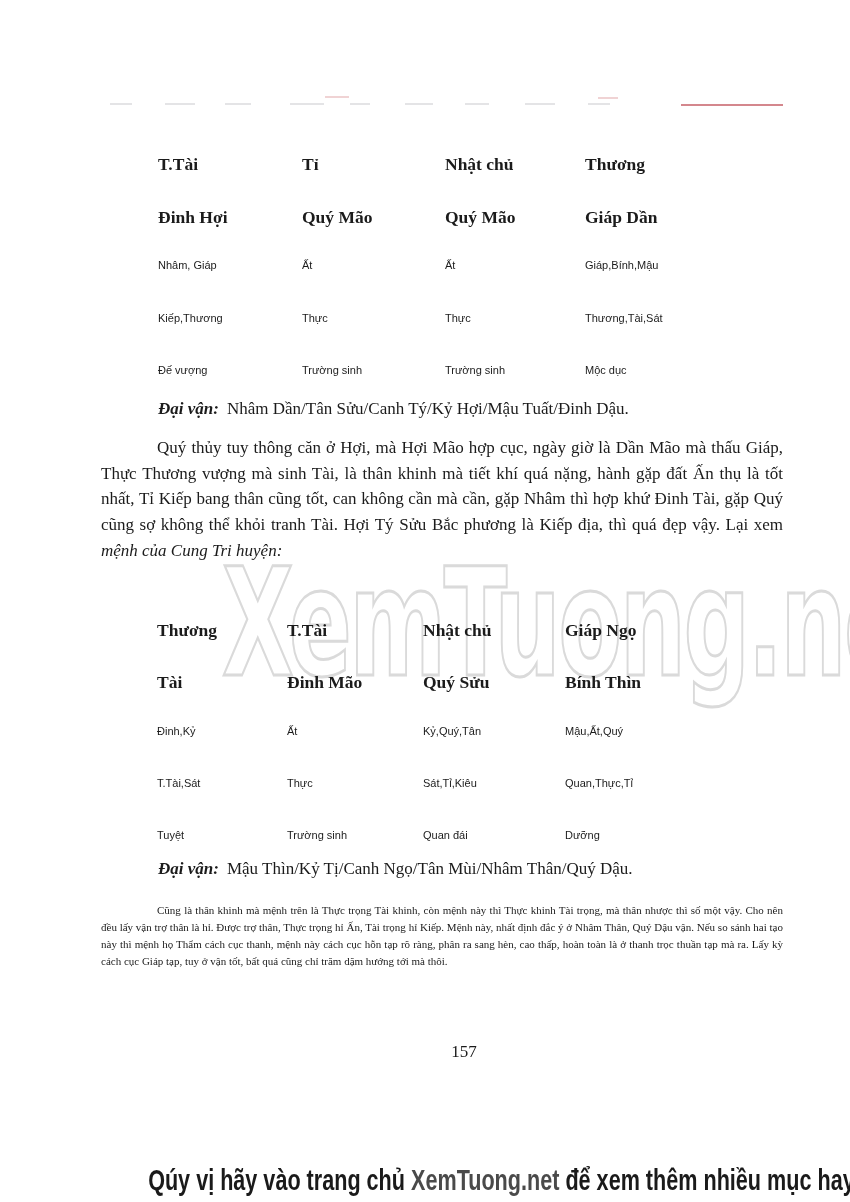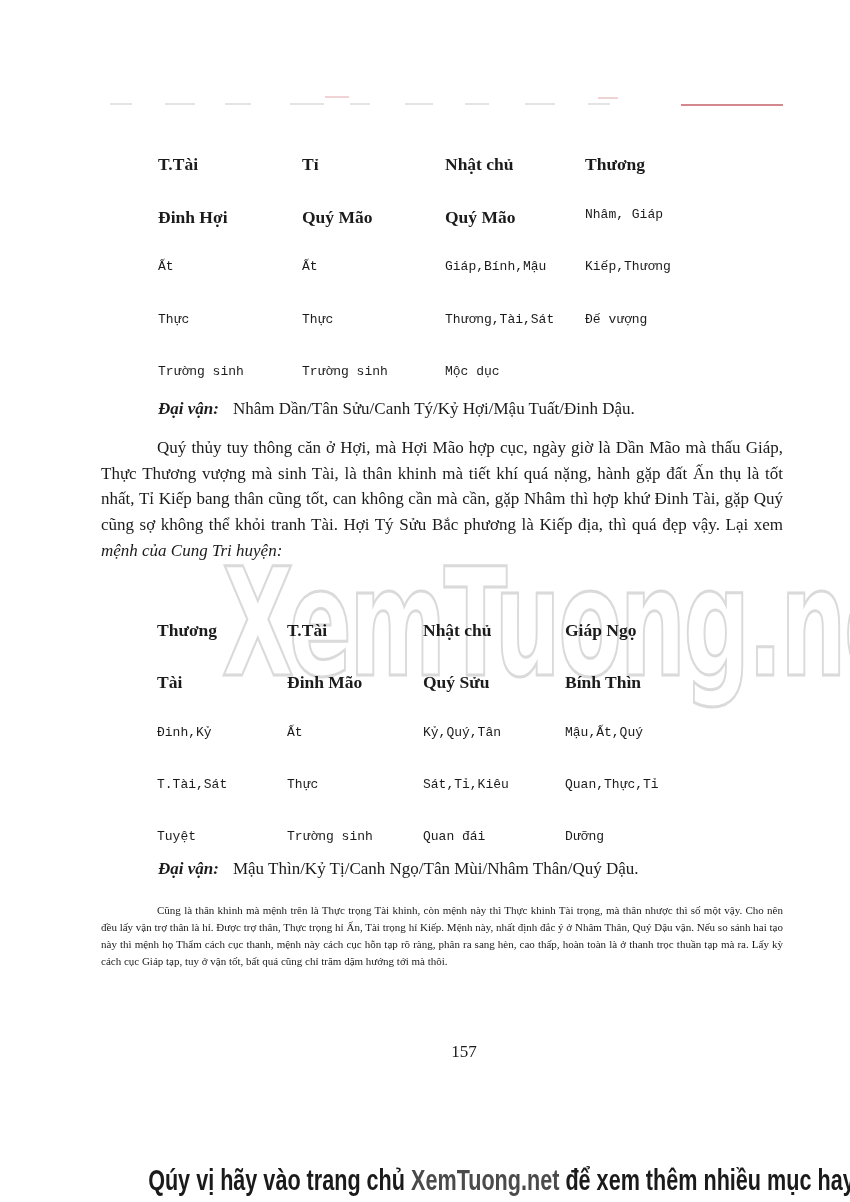--- a/index.html
+++ b/index.html
@@ -22,28 +22,28 @@
     letter-spacing:-4px; color:#ffffff; -webkit-text-stroke:3px #dadada;
     transform:scaleX(0.62);
   }
 
   
   .btable { position:absolute; display:grid; z-index:2;margin-top:32px; }
   .t1 { left:158px; top:122px; grid-template-columns:144px 143px 140px auto; grid-auto-rows:52.5px; }
   .t2 { left:157px; top:588px; grid-template-columns:130px 136px 142px auto; grid-auto-rows:52.3px; }
   .cell { white-space:nowrap; }
   .cell.b { font-family:"Liberation Serif", serif; font-weight:bold; font-size:17.5px; }
-  .cell.r { font-family:Liberation Mono, monospace; font-size:13px; }
+  .cell.r { font-family:Liberation Sans, sans-serif; font-size:11px; }
 
   
   .dai-van { position:absolute; left:158px; font-size:17px; z-index:2; white-space:nowrap; }
   .dv1 { top:399px; }
   .dv2 { top:859px; }
   .dv-label { font-weight:bold; font-style:italic; }
-  .dv-value { margin-left:14px;text-align:right; }
+  .dv-value { margin-left:8px;text-align:right; }
 
   .para { position:absolute; left:101px; width:682px; text-align:justify; z-index:2; }
   .p1 { top:435px; font-size:17px; line-height:25.7px; text-indent:56px; }
   .p1 .em { font-style:italic; }
   .p2 { top:902px; font-size:11px; line-height:17px; text-indent:56px; }
 
   
   .page-number { position:absolute; top:1042px; left:0; width:100%; text-align:center; text-indent:30px; font-size:17px; z-index:2;padding-left:24px; }
 
   
@@ -79,20 +79,21 @@
   </div>
 
   <div class="btable t1">
     <div class="cell b">T.Tài</div>
     <div class="cell b">Tỉ</div>
     <div class="cell b">Nhật chủ</div>
     <div class="cell b">Thương</div>
     <div class="cell b">Đinh Hợi</div>
     <div class="cell b">Quý Mão</div>
     <div class="cell b">Quý Mão</div>
+    <div class="cell b">Giáp Dần</div>
     <div class="cell r">Nhâm, Giáp</div>
     <div class="cell r">Ất</div>
     <div class="cell r">Ất</div>
     <div class="cell r">Giáp,Bính,Mậu</div>
     <div class="cell r">Kiếp,Thương</div>
     <div class="cell r">Thực</div>
     <div class="cell r">Thực</div>
     <div class="cell r">Thương,Tài,Sát</div>
     <div class="cell r">Đế vượng</div>
     <div class="cell r">Trường sinh</div>

